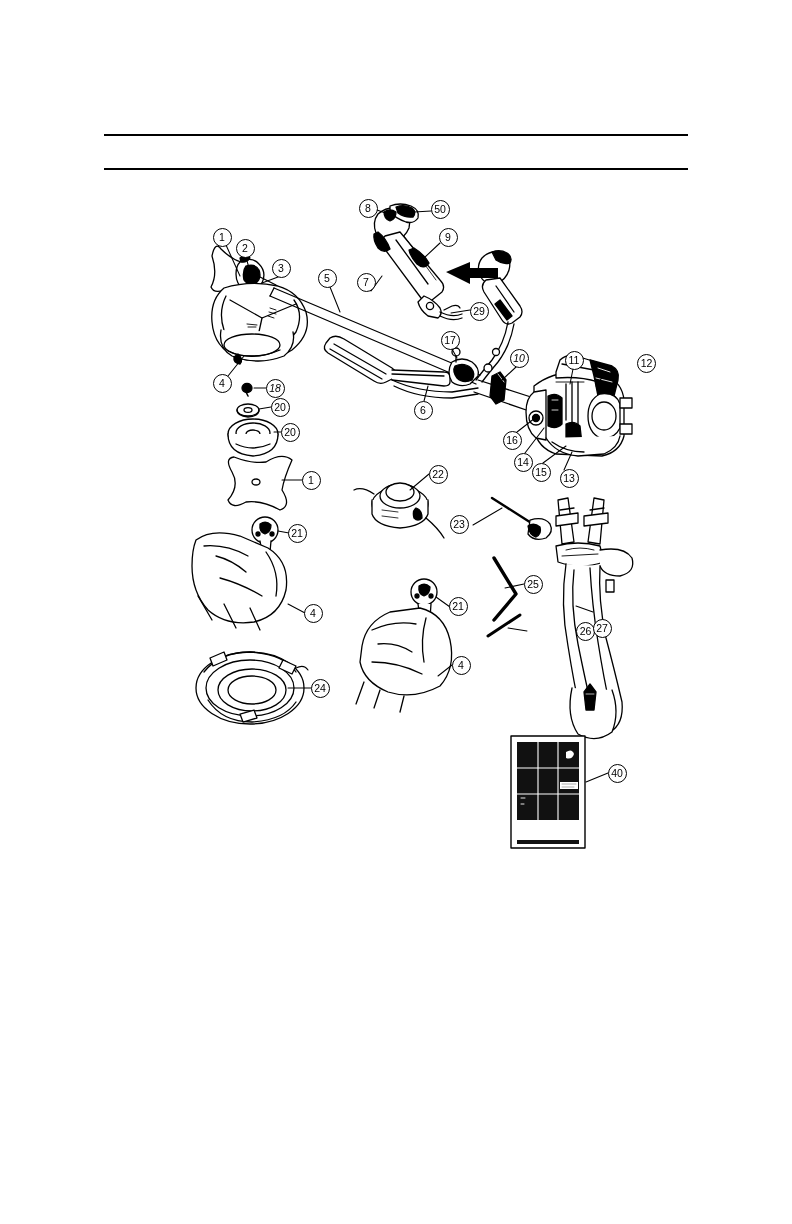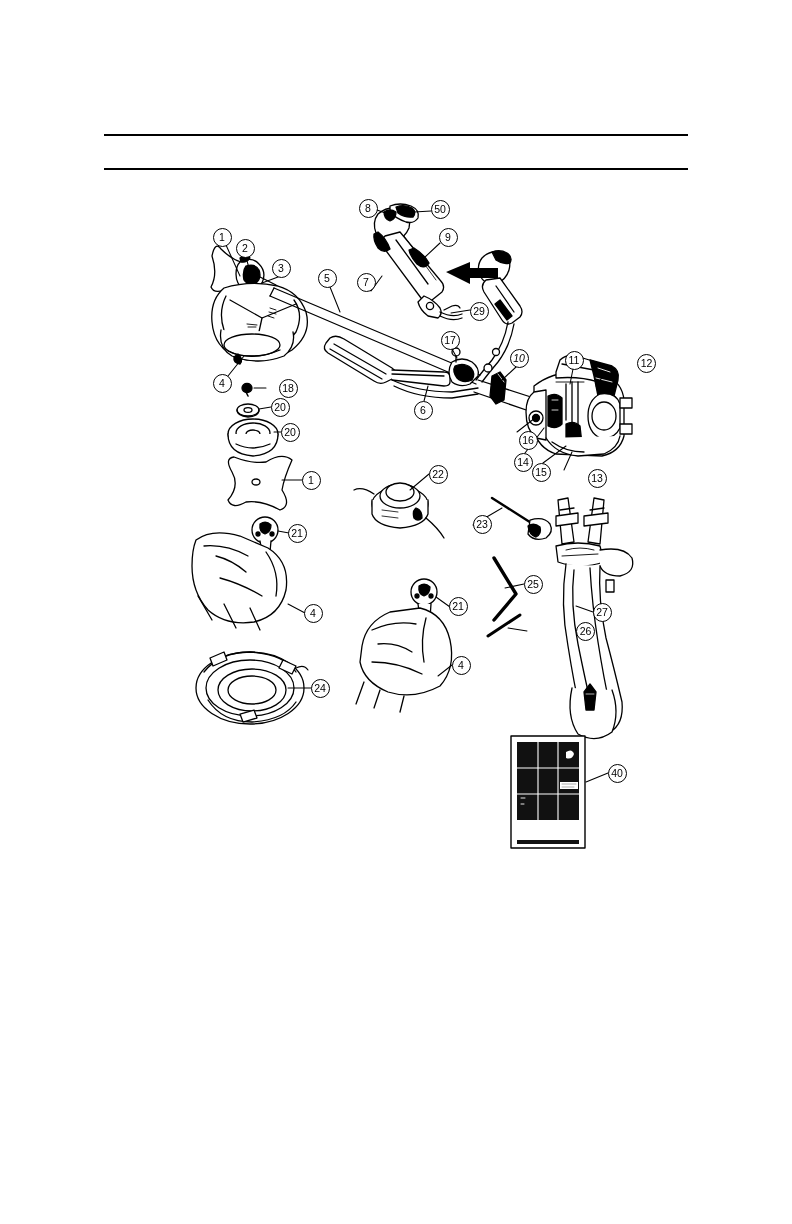--- a/index.html
+++ b/index.html
@@ -387,35 +387,35 @@
     <div class="callout" style="left:281px; top:268px;">3</div>
     <div class="callout" style="left:222px; top:383px;">4</div>
     <div class="callout" style="left:327px; top:278px;">5</div>
     <div class="callout" style="left:423px; top:410px;">6</div>
     <div class="callout" style="left:366px; top:282px;">7</div>
     <div class="callout" style="left:368px; top:208px;">8</div>
     <div class="callout" style="left:448px; top:237px;">9</div>
     <div class="callout" style="left:519px; top:358px;font-style:italic;">10</div>
     <div class="callout" style="left:574px; top:360px;">11</div>
     <div class="callout" style="left:610px; top:363px;margin-left:27px;">12</div>
-    <div class="callout" style="left:597px; top:478px;">13</div>
+    <div class="callout" style="left:569px; top:478px;">13</div>
     <div class="callout" style="left:523px; top:462px;">14</div>
     <div class="callout" style="left:541px; top:472px;">15</div>
-    <div class="callout" style="left:528px; top:440px;">16</div>
+    <div class="callout" style="left:512px; top:440px;">16</div>
     <div class="callout" style="left:450px; top:340px;">17</div>
-    <div class="callout" style="left:288px; top:388px;">18</div>
+    <div class="callout" style="left:275px; top:388px;font-style:italic;">18</div>
     <div class="callout" style="left:280px; top:407px;">20</div>
     <div class="callout" style="left:290px; top:432px;">20</div>
     <div class="callout" style="left:297px; top:533px;">21</div>
     <div class="callout" style="left:438px; top:474px;">22</div>
-    <div class="callout" style="left:482px; top:524px;">23</div>
+    <div class="callout" style="left:459px; top:524px;">23</div>
     <div class="callout" style="left:320px; top:688px;">24</div>
     <div class="callout" style="left:533px; top:584px;">25</div>
     <div class="callout" style="left:536px; top:631px;margin-left:40px;">26</div>
-    <div class="callout" style="left:602px; top:612px;">27</div>
+    <div class="callout" style="left:602px; top:628px;">27</div>
     <div class="callout" style="left:440px; top:209px;">50</div>
     <div class="callout" style="left:479px; top:311px;">29</div>
     <div class="callout" style="left:458px; top:606px;">21</div>
     <div class="callout" style="left:461px; top:665px;">4</div>
     <div class="callout" style="left:311px; top:480px;">1</div>
     <div class="callout" style="left:313px; top:613px;">4</div>
     <div class="callout" style="left:617px; top:773px;">40</div>
   </div>
 
 </div>

